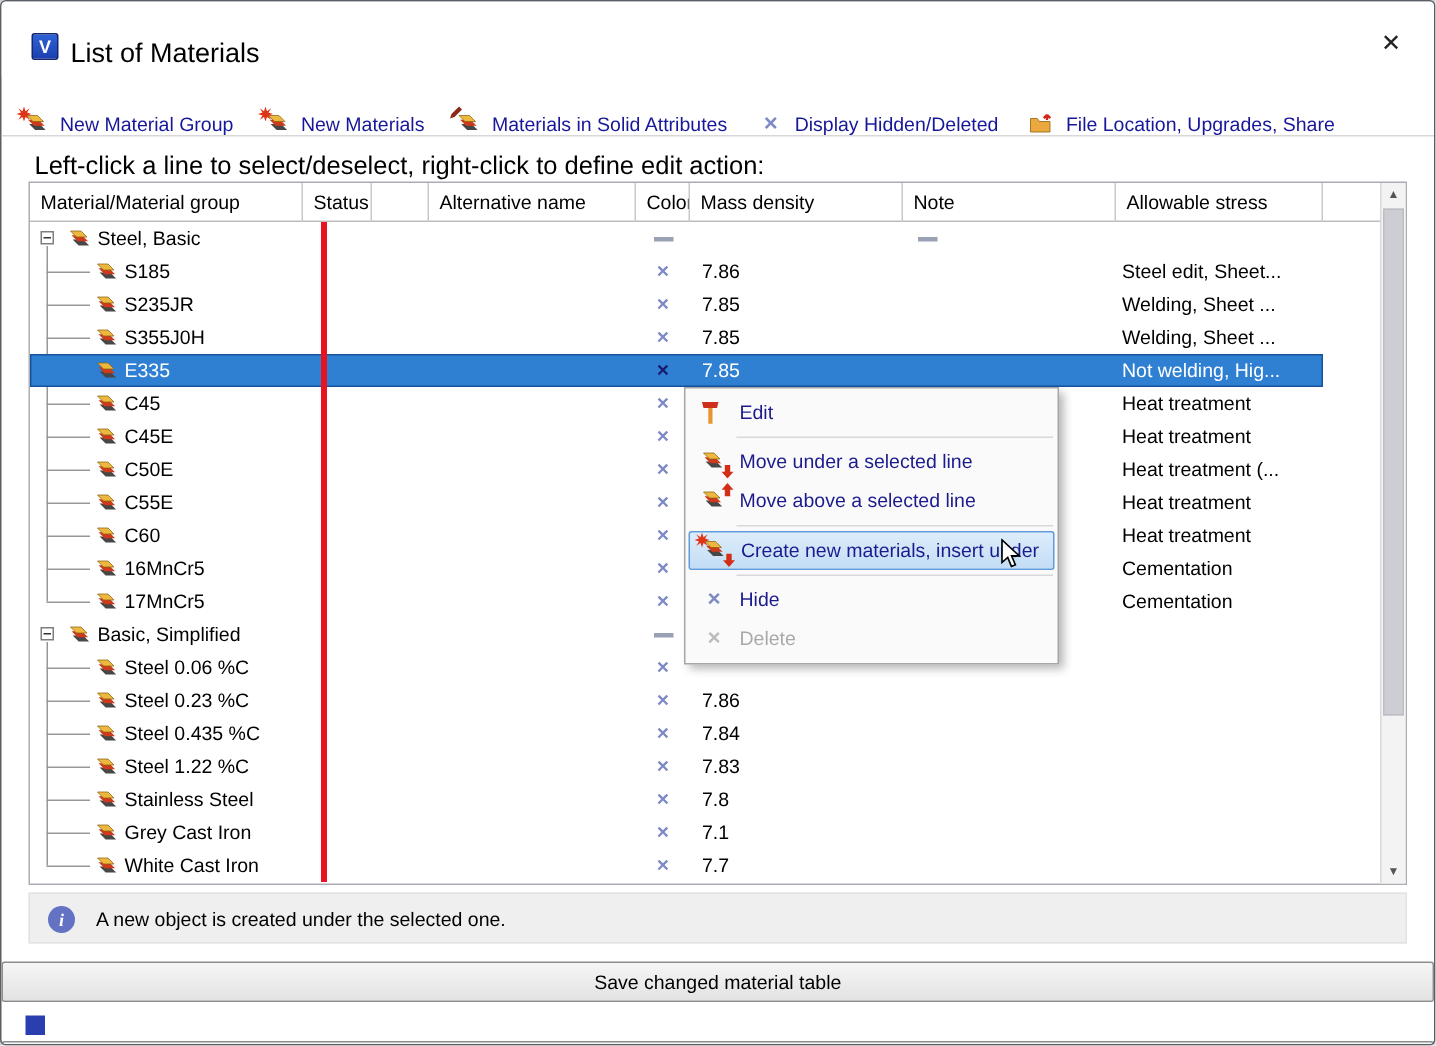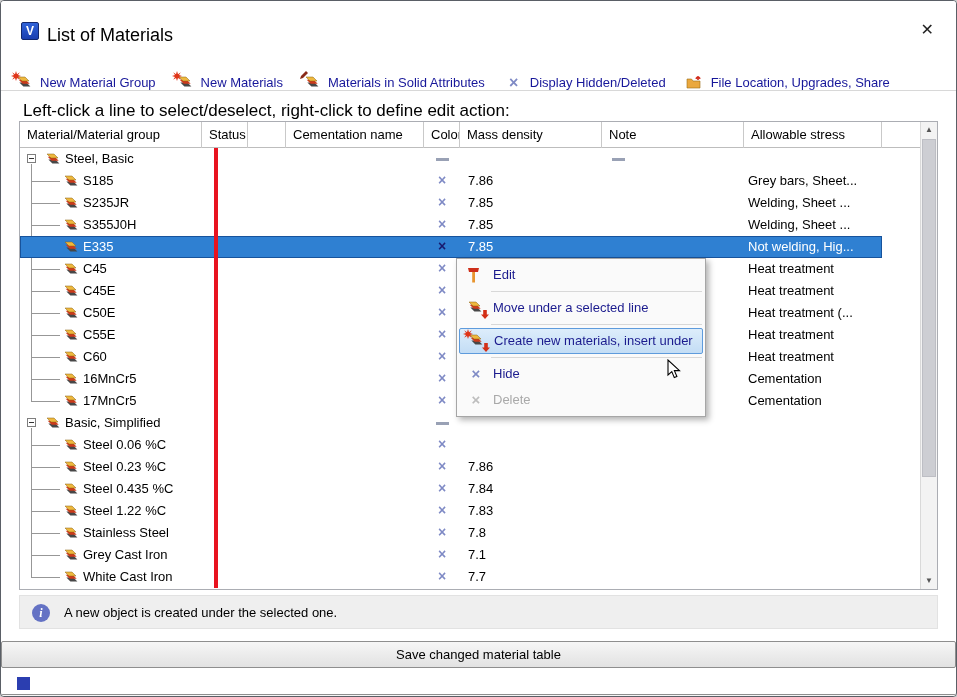--- a/index.html
+++ b/index.html
@@ -166,21 +166,21 @@
           <span class="hline"></span>
           <span class="rowicon ii"><svg width="17" height="14" viewBox="0 0 17 14">
               <path d="M4.4 7.6 L11.4 7.6 L15.4 11.6 L8.4 11.6 Z" fill="#474747"></path>
               <path d="M3.7 4.8 L10.7 4.8 L14.7 8.8 L7.7 8.8 Z" fill="#ce3a1b"></path>
               <path d="M3 2 L10 2 L14 6 L7 6 Z" fill="#eeb83e" stroke="#8a6312" stroke-width="0.5"></path>
             </svg></span>
           <span class="label il">S185</span>
           <span class="statusbar"></span>
           <span class="xmark">×</span>
           <span class="dens">7.86</span>
-          <span class="note">Grey bars, Sheet...</span>
+          <span class="note">Steel edit, Sheet...</span>
         </div>
         <div class="row" style="top: 70px;">
           <span class="vline"></span>
           <span class="hline"></span>
           <span class="rowicon ii"><svg width="17" height="14" viewBox="0 0 17 14">
               <path d="M4.4 7.6 L11.4 7.6 L15.4 11.6 L8.4 11.6 Z" fill="#474747"></path>
               <path d="M3.7 4.8 L10.7 4.8 L14.7 8.8 L7.7 8.8 Z" fill="#ce3a1b"></path>
               <path d="M3 2 L10 2 L14 6 L7 6 Z" fill="#eeb83e" stroke="#8a6312" stroke-width="0.5"></path>
             </svg></span>
           <span class="label il">S235JR</span>
@@ -409,21 +409,21 @@
           <span class="label il">White Cast Iron</span>
           <span class="statusbar"></span>
           <span class="xmark">×</span>
           <span class="dens">7.7</span>
         </div>
       </div>
     <div class="thead">
         <div class="hcell" style="width: 182px;"><span>Material/Material group</span></div>
         <div class="hcell" style="width: 46px;"><span>Status</span></div>
         <div class="hcell" style="width: 38px;"><span></span></div>
-        <div class="hcell" style="width: 138px;"><span>Cementation name</span></div>
+        <div class="hcell" style="width: 138px;"><span>Alternative name</span></div>
         <div class="hcell" style="width: 36px;"><span>Color</span></div>
         <div class="hcell" style="width: 142px;"><span>Mass density</span></div>
         <div class="hcell" style="width: 142px;"><span>Note</span></div>
         <div class="hcell" style="width: 138px;"><span>Allowable stress</span></div>
         <div class="hcell filler"></div>
       </div>
     <div class="vscroll">
       <span class="sarrow up">▲</span>
       <span class="sthumb"></span>
       <span class="sarrow down">▼</span>
@@ -441,20 +441,30 @@
       <div class="msep"></div>
       <div class="mitem">
         <span class="micon"><svg width="17" height="14" viewBox="0 0 17 14">
             <path d="M4.4 7.6 L11.4 7.6 L15.4 11.6 L8.4 11.6 Z" fill="#474747"></path>
             <path d="M3.7 4.8 L10.7 4.8 L14.7 8.8 L7.7 8.8 Z" fill="#ce3a1b"></path>
             <path d="M3 2 L10 2 L14 6 L7 6 Z" fill="#eeb83e" stroke="#8a6312" stroke-width="0.5"></path>
           </svg><svg class="ovl arr" width="8" height="9" viewBox="0 0 8 9">
             <path d="M2.2 0 H5.8 V4.5 H8 L4 9 L0 4.5 H2.2 Z" fill="#d32f16"></path>
           </svg></span>
         <span class="mlabel">Move under a selected line</span>
+      </div>
+      <div class="mitem">
+        <span class="micon"><svg width="17" height="14" viewBox="0 0 17 14">
+            <path d="M4.4 7.6 L11.4 7.6 L15.4 11.6 L8.4 11.6 Z" fill="#474747"></path>
+            <path d="M3.7 4.8 L10.7 4.8 L14.7 8.8 L7.7 8.8 Z" fill="#ce3a1b"></path>
+            <path d="M3 2 L10 2 L14 6 L7 6 Z" fill="#eeb83e" stroke="#8a6312" stroke-width="0.5"></path>
+          </svg><svg class="ovl arrup" width="8" height="9" viewBox="0 0 8 9">
+            <path d="M4 0 L8 4.5 H5.8 V9 H2.2 V4.5 H0 Z" fill="#d32f16"></path>
+          </svg></span>
+        <span class="mlabel">Move above a selected line</span>
       </div>
       <div class="msep"></div>
       <div class="mitem hl">
         <span class="micon"><svg class="ovl star" width="10" height="10" viewBox="0 0 10 10">
             <path d="M5 0 L6 3.2 L8.8 1.2 L7 4 L10 5 L7 6 L8.8 8.8 L6 7 L5 10 L4 7 L1.2 8.8 L3 6 L0 5 L3 4 L1.2 1.2 L4 3.2 Z" fill="#e03418"></path>
           </svg><svg width="17" height="14" viewBox="0 0 17 14">
             <path d="M4.4 7.6 L11.4 7.6 L15.4 11.6 L8.4 11.6 Z" fill="#474747"></path>
             <path d="M3.7 4.8 L10.7 4.8 L14.7 8.8 L7.7 8.8 Z" fill="#ce3a1b"></path>
             <path d="M3 2 L10 2 L14 6 L7 6 Z" fill="#eeb83e" stroke="#8a6312" stroke-width="0.5"></path>
           </svg><svg class="ovl arr" width="8" height="9" viewBox="0 0 8 9">

